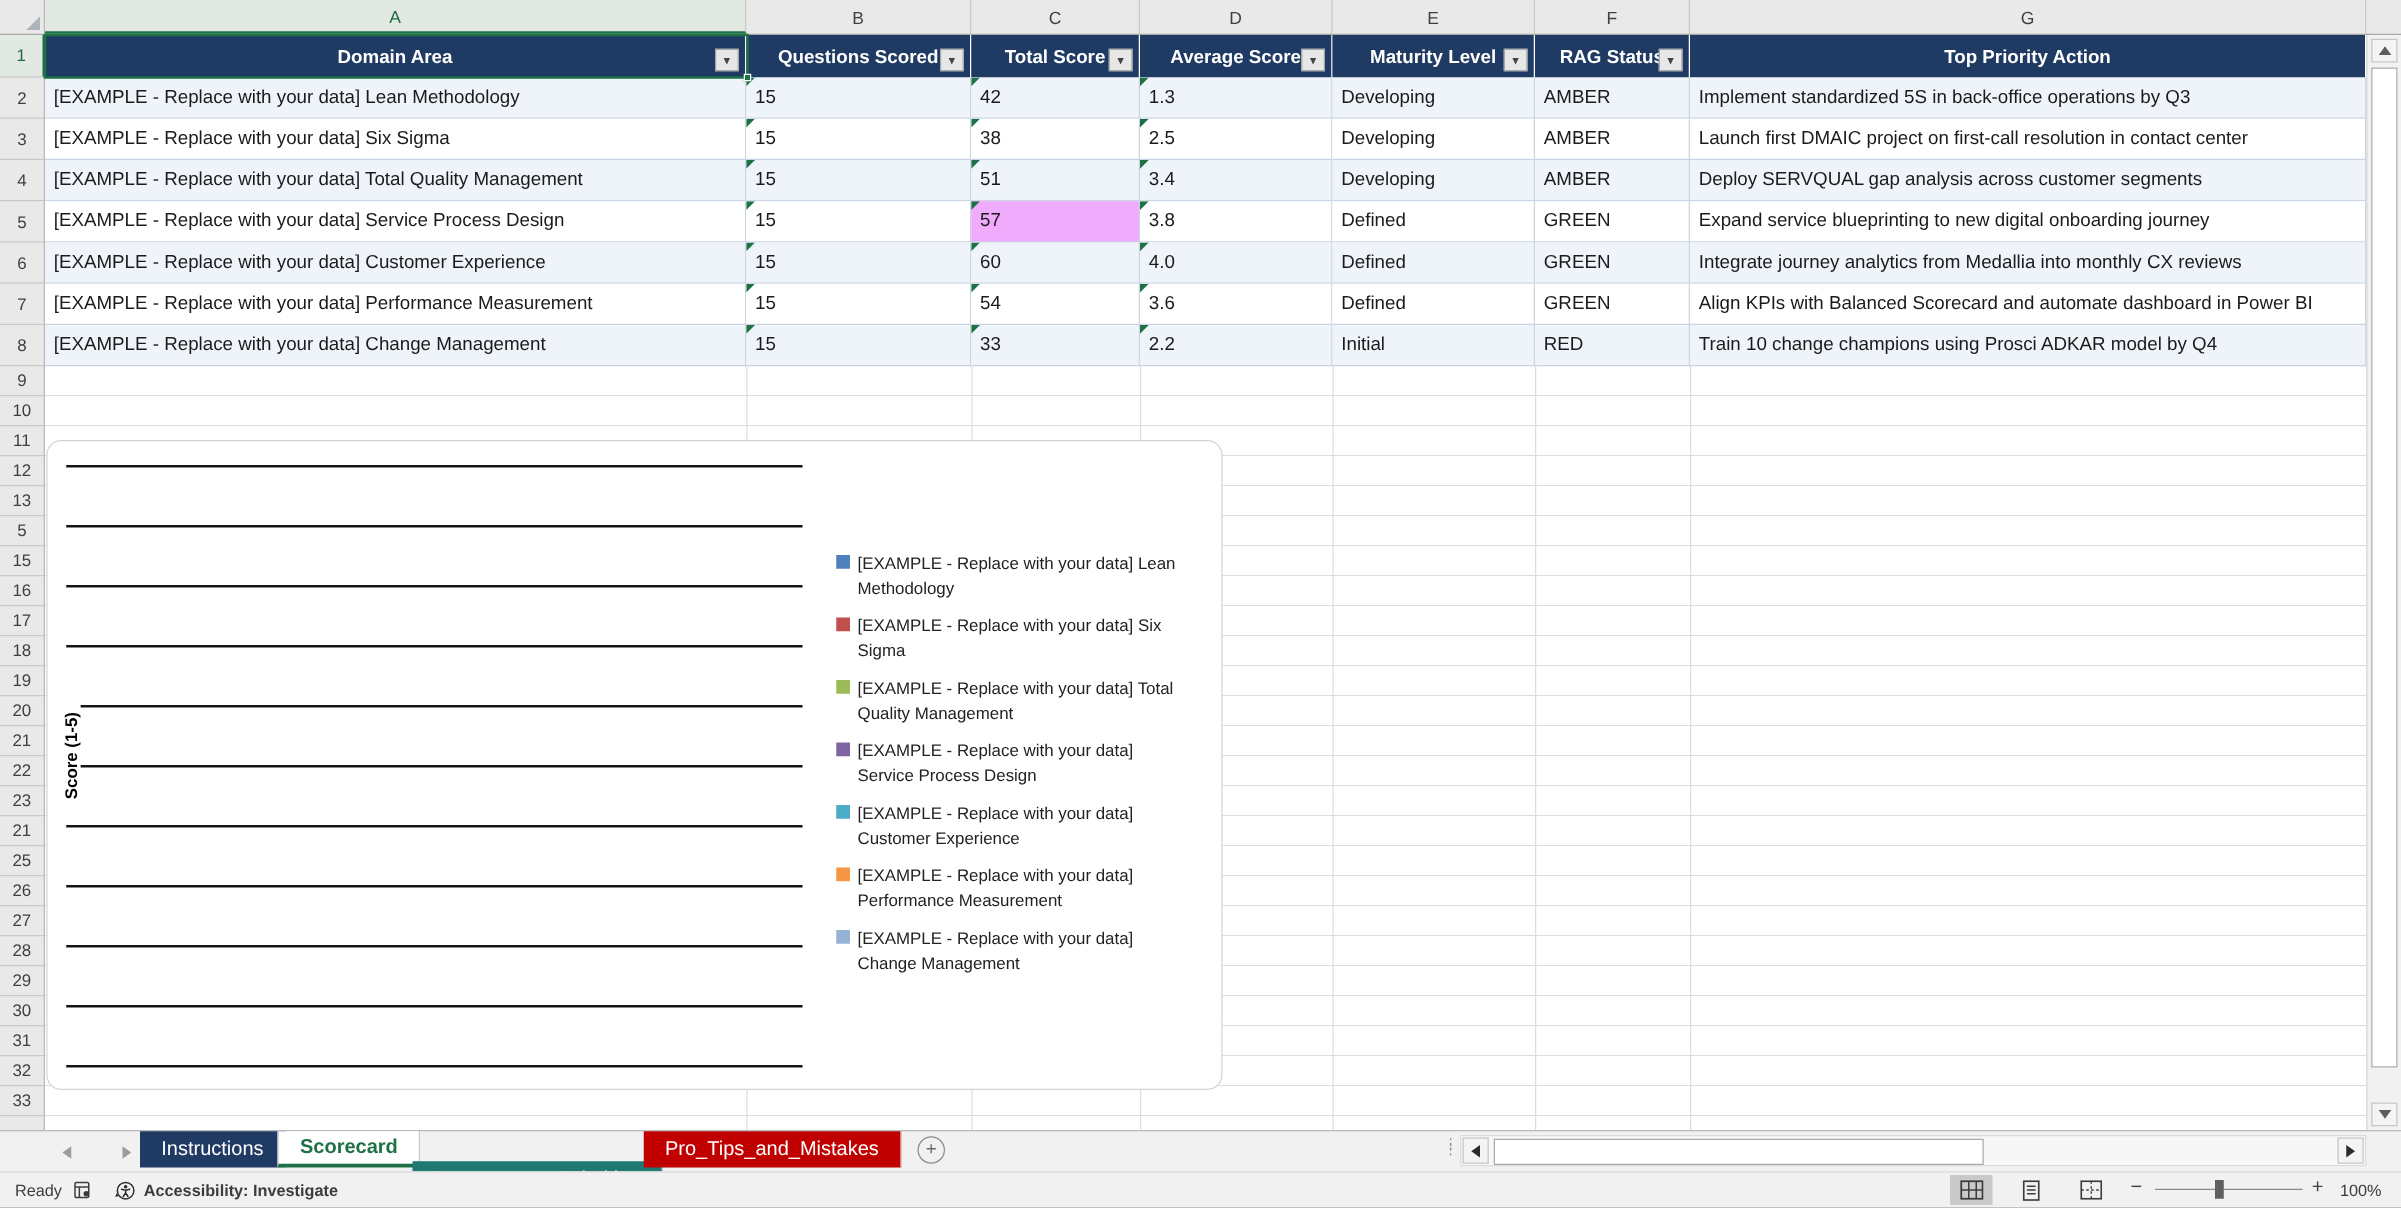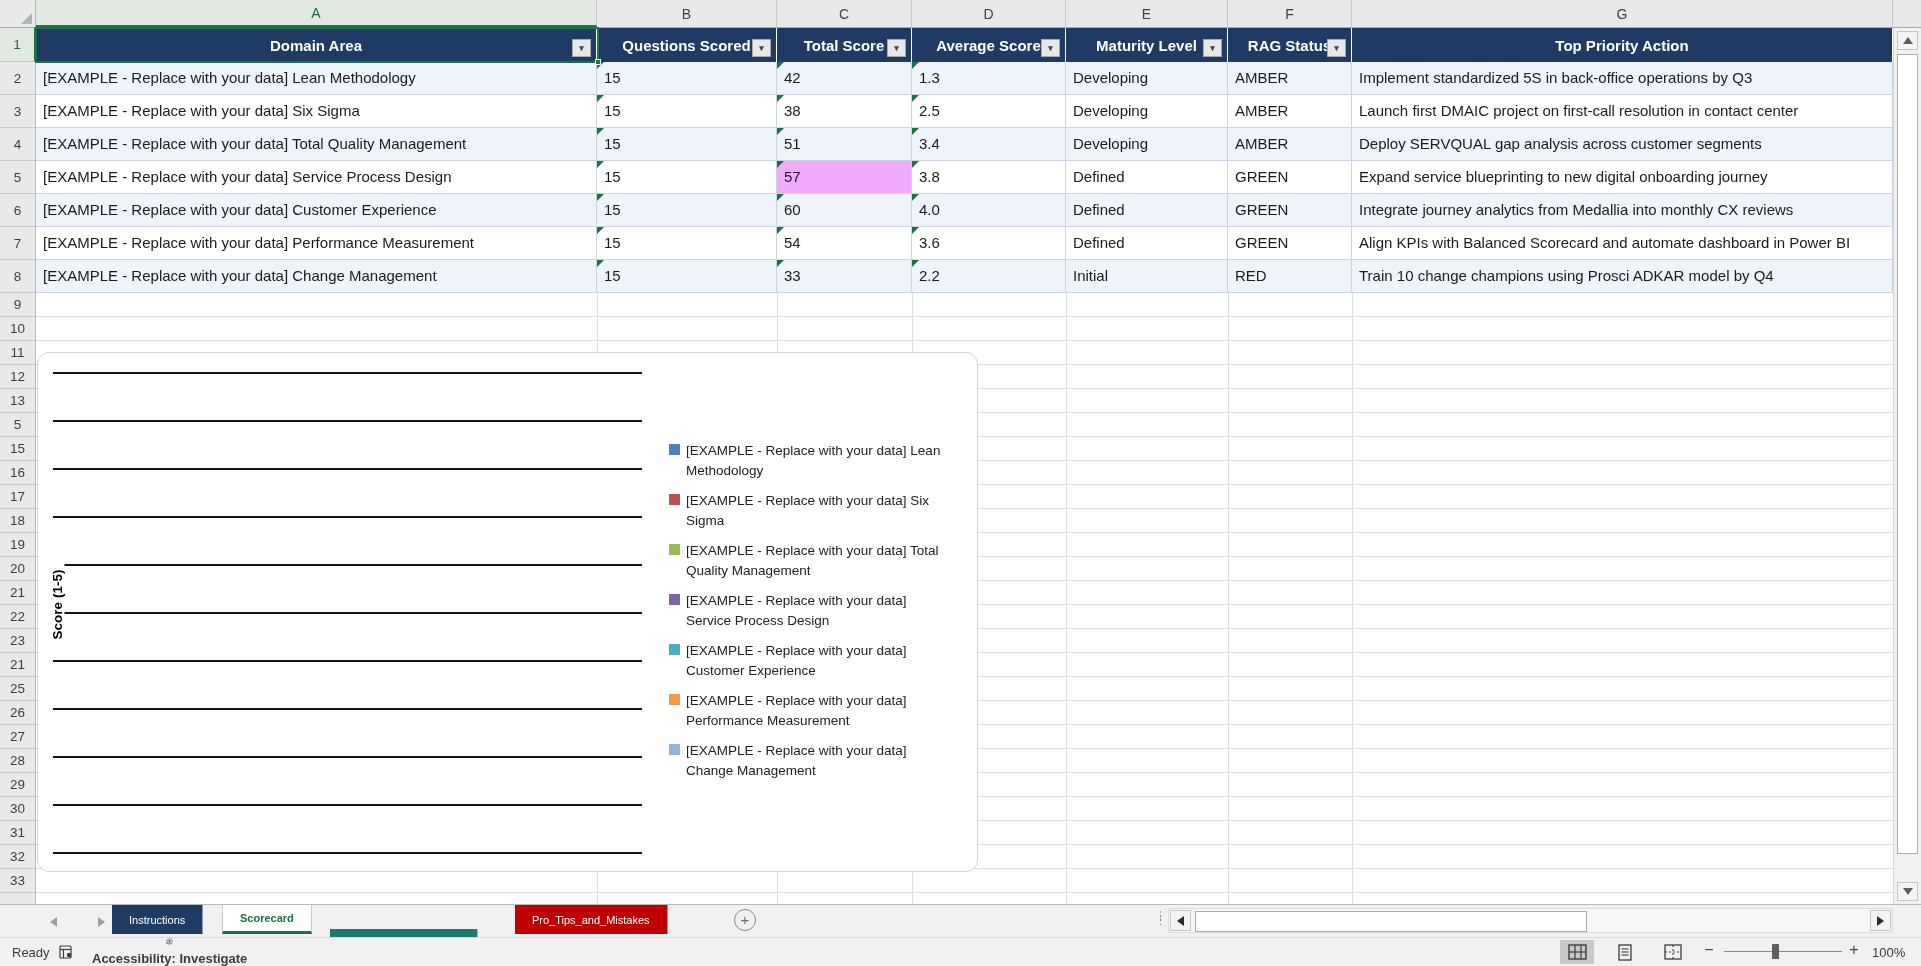--- a/index.html
+++ b/index.html
@@ -59,21 +59,21 @@
   .tri-r{width:0;height:0;border-top:5px solid transparent;border-bottom:5px solid transparent;border-left:7px solid #2b2b2b;}
   .vthumb{position:absolute;left:3px;width:21px;background:#FFF;border:1px solid #ABABAB;}
   .hthumb{position:absolute;top:2px;height:21px;background:#FFF;border:1px solid #ABABAB;}
 
   
   .tabbar{position:absolute;left:0;right:0;bottom:29px;height:33px;background:#F1F1F1;border-top:1px solid #B9B9B9;z-index:7;}
   .navarrow{position:absolute;top:12px;width:0;height:0;border-top:5px solid transparent;border-bottom:5px solid transparent;}
   .navarrow.left{border-right:7px solid #9C9C9C;}
   .navarrow.right{border-left:7px solid #9C9C9C;}
   .tab{position:absolute;top:0;height:29px;padding:0 17px;display:flex;align-items:center;
-       font-size:11px;color:#fff;cursor:pointer;border-right:1px solid rgba(255,255,255,.5);}
+       font-size:16px;color:#fff;cursor:pointer;border-right:1px solid rgba(255,255,255,.5);}
   .tab.active{background:#fff;color:#1E7145;font-weight:bold;border:1px solid #C9C9C9;border-top:none;
        border-bottom:3px solid #1E7145;}
   .addsheet{position:absolute;top:4px;width:22px;height:22px;border:1.5px solid #8A8A8A;border-radius:50%;
        color:#6B6B6B;font-size:15px;line-height:19px;text-align:center;cursor:pointer;}
   .splitdots{position:absolute;top:8px;width:4px;color:#8A8A8A;font-size:11px;line-height:5px;}
   .hscroll-track{position:absolute;top:3px;height:25px;background:#F7F7F7;border:1px solid #DCDCDC;}
 
   
   .statusbar{position:absolute;left:0;right:0;bottom:0;height:29px;background:#F1F1F1;border-top:1px solid #DADADA;
        font-size:13px;color:#3C3C3C;z-index:7;}
@@ -313,21 +313,21 @@
   <div class="statusbar">
     <div class="sb-item" style="left:12px;">Ready</div>
     <div class="sb-item" style="left:58px;">
       <svg width="16" height="16" viewBox="0 0 16 16">
         <rect x="2" y="2" width="11" height="12" rx="1" fill="none" stroke="#3C3C3C" stroke-width="1.2"></rect>
         <line x1="2" y1="5.5" x2="13" y2="5.5" stroke="#3C3C3C" stroke-width="1.2"></line>
         <line x1="5.5" y1="5.5" x2="5.5" y2="14" stroke="#3C3C3C" stroke-width="1.2"></line>
         <circle cx="11" cy="11" r="2.2" fill="#3C3C3C"></circle>
       </svg>
     </div>
-    <div class="sb-item" style="left:92px;gap:6px;font-weight:bold;flex-direction:column;">
+    <div class="sb-item" style="left:92px;gap:6px;font-weight:bold;">
       <svg width="17" height="17" viewBox="0 0 17 17">
         <circle cx="8.5" cy="8.5" r="6.6" fill="none" stroke="#2B2B2B" stroke-width="1.2"></circle>
         <circle cx="8.5" cy="5.4" r="1.4" fill="#2B2B2B"></circle>
         <path d="M5.2 7.4 L8.5 8.2 L11.8 7.4 M8.5 8.2 L8.5 10.4 L6.6 13.2 M8.5 10.4 L10.4 13.2" fill="none" stroke="#2B2B2B" stroke-width="1.2" stroke-linecap="round"></path>
         <path d="M1.2 10.5 L0.2 13.5 L3 12.8" fill="#2B2B2B"></path>
       </svg>
       <span>Accessibility: Investigate</span>
     </div>
 
     <div class="viewbtn active" style="left:1560px;">

